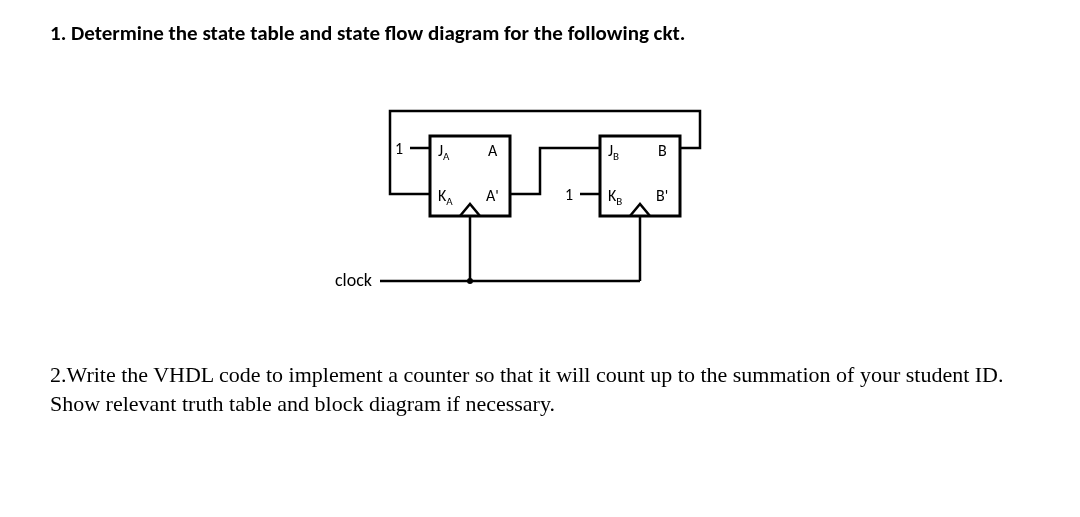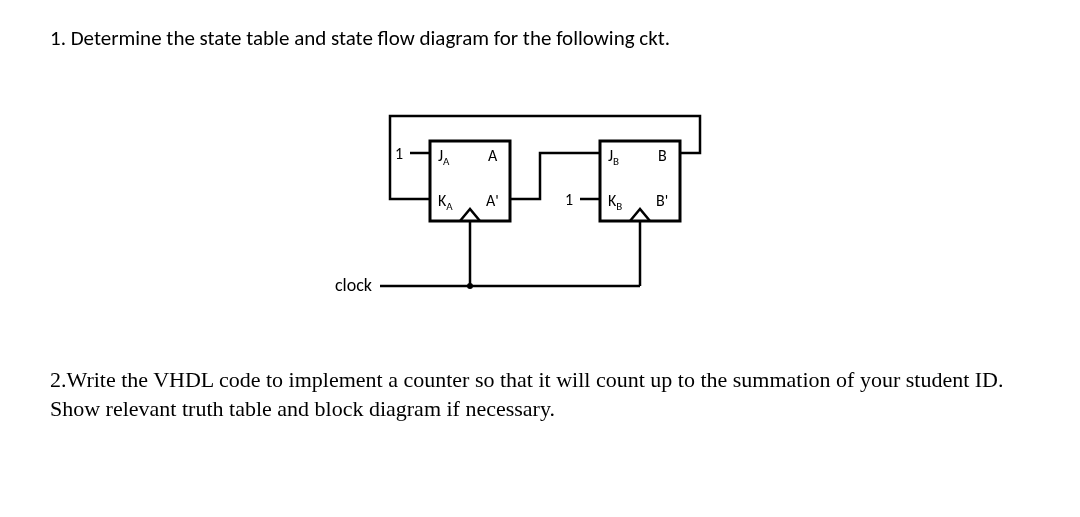--- a/index.html
+++ b/index.html
@@ -8,21 +8,21 @@
       background: #ffffff;
       width: 1080px;
       height: 517px;
       padding: 20px 50px;
       position: relative;
     }
     .question1 {
       font-size: 21px;
       color: #000;
       margin-bottom: 40px;
-      margin-top: 5px;
+      font-weight: bold;
     }
     .circuit-container {
       width: 100%;
       display: flex;
       justify-content: center;
       margin-bottom: 45px;
     }
     .circuit-svg {
       width: 420px;
       height: 230px;

